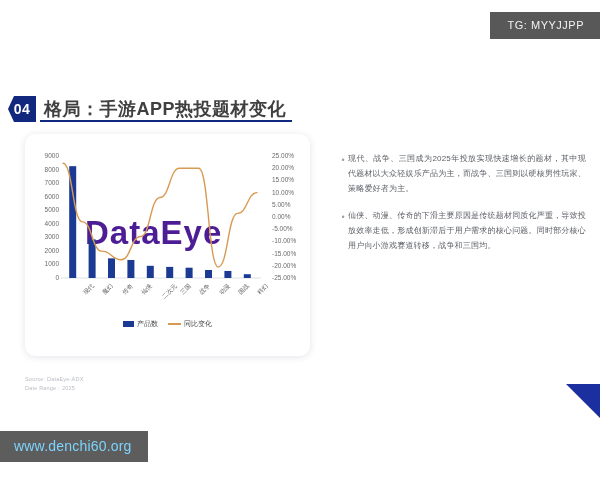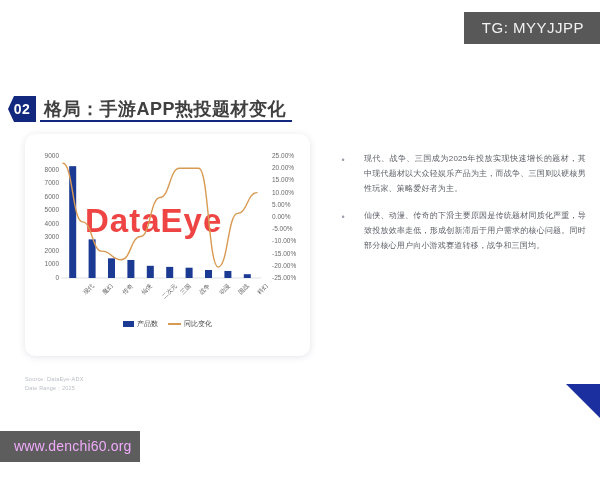--- a/index.html
+++ b/index.html
@@ -8,30 +8,30 @@
     background:#ffffff;
     font-family:"Liberation Sans","DejaVu Sans",sans-serif;
     position:relative;overflow:hidden;
   }
   .slide{position:absolute;inset:0;background:#ffffff;}
 
   
   .tg-badge{
     position:absolute;top:12px;right:0;
     background:#585858;color:#f2f2f2;
-    font-size:15px;letter-spacing:.5px;
+    font-size:11px;letter-spacing:.5px;
     padding:7px 16px 8px 18px;
     font-family:"Liberation Sans",sans-serif;
   }
 
   
   .watermark{
     position:absolute;left:0;bottom:18px;
-    background:#5d5d5d;color:#f0abfc;
-    font-size:14px;padding:7px 8px 8px 14px;
+    background:#5d5d5d;color:#7dd3fc;
+    font-size:14px;padding:7px 16px 8px 14px;
     letter-spacing:.2px;
   }
 
   
   .head-row{position:absolute;left:8px;top:96px;display:flex;align-items:center;}
   .num-badge{
     width:28px;height:26px;background:#12287e;color:#ffffff;
     font-size:14px;font-weight:bold;
     display:flex;align-items:center;justify-content:center;
     clip-path:polygon(6px 0,100% 0,100% 100%,6px 100%,0 50%);
@@ -46,22 +46,22 @@
   }
 
   
   .card{
     position:absolute;left:25px;top:134px;width:285px;height:222px;
     background:#ffffff;border-radius:10px;
     box-shadow:0 1px 7px rgba(40,50,90,.13);
   }
   .chart{position:absolute;left:0;top:0;width:285px;height:222px;}
   .wm-text{
-    position:absolute;left:60px;top:68px;
-    font-size:33px;font-weight:bold;color:#ef4444;
+    position:absolute;left:60px;top:80px;
+    font-size:33px;font-weight:bold;color:#4c1d95;
     letter-spacing:1px;pointer-events:none;user-select:none;
   }
 
   
   .ax{position:absolute;font-size:6.5px;color:#6a6a6a;line-height:1;}
   .ax-left{left:8px;text-align:right;width:26px;}
   .ax-right{right:4px;text-align:left;width:34px;}
 
   
   .xlabels{position:absolute;left:38px;top:146px;width:194px;height:34px;}
@@ -96,39 +96,38 @@
   .r-title .accent{color:#e8902f;}
   .bullets{margin-top:14px;}
   .bullet{display:flex;margin-bottom:13px;}
   .bdot{
     flex:0 0 auto;width:10px;color:#9aa0ab;font-size:9px;line-height:1.85;
     text-align:center;
   }
   .btext{
     font-size:8px;color:#5c5f66;line-height:1.85;letter-spacing:.2px;
     text-align:justify;
-    margin-left:16px;
   }
 
   
   .tri{
     position:absolute;right:0;bottom:62px;
     width:0;height:0;border-style:solid;border-width:0 34px 34px 0;
     border-color:transparent #1c2f9e transparent transparent;
   }
 </style>
 </head>
 <body>
 
 <div class="slide">
 
   <div class="tg-badge">TG: MYYJJPP</div>
 
   <div class="head-row">
-    <div class="num-badge">02</div>
+    <div class="num-badge">04</div>
     <div class="head-title">格局：手游APP热投题材变化</div>
   </div>
   <div class="head-rule"></div>
 
   <div class="card">
     <div class="chart">
       <div class="wm-text">DataEye</div>
 
       <div class="ax ax-left" id="axis-left" style="top: 0px;">
           <div style="position: absolute; right: 0px; top: 19px;">9000</div>

